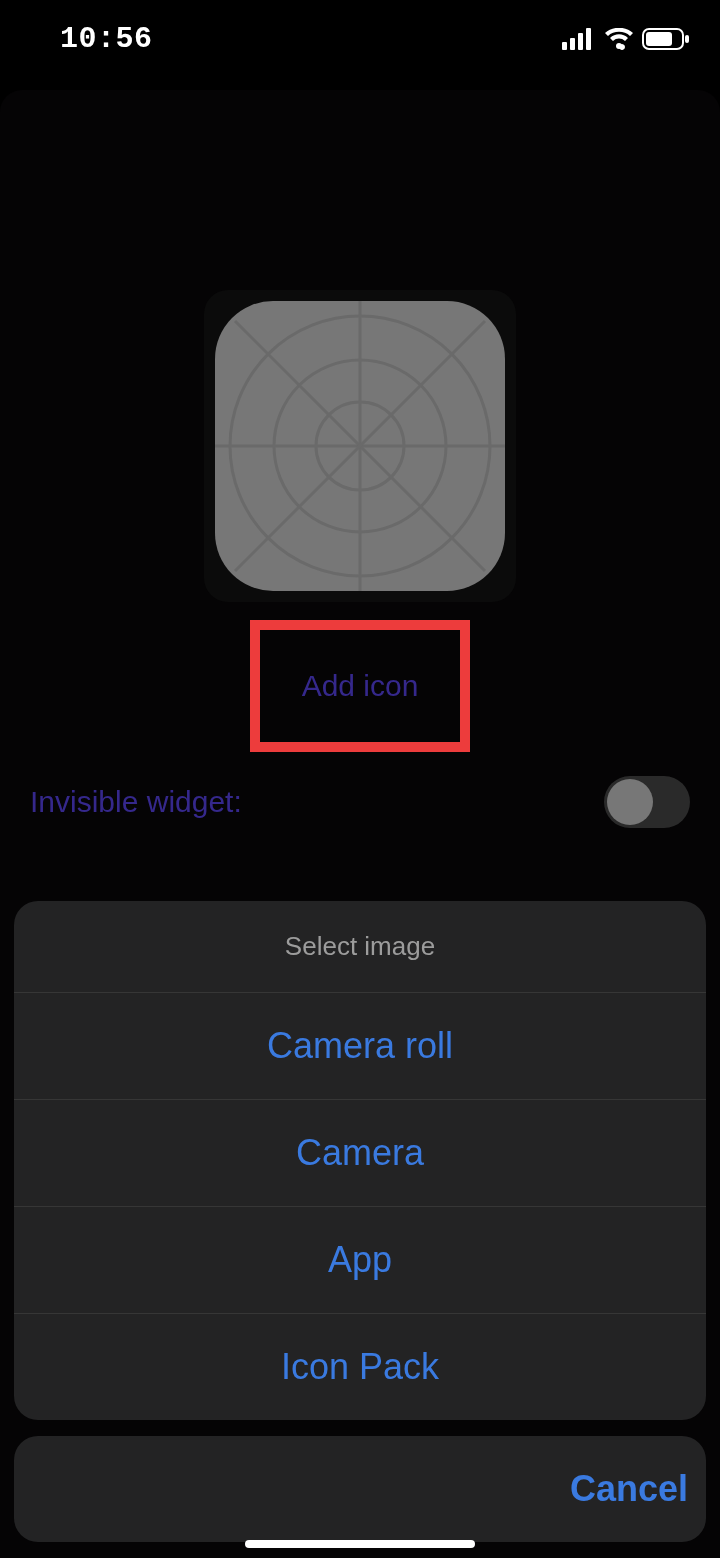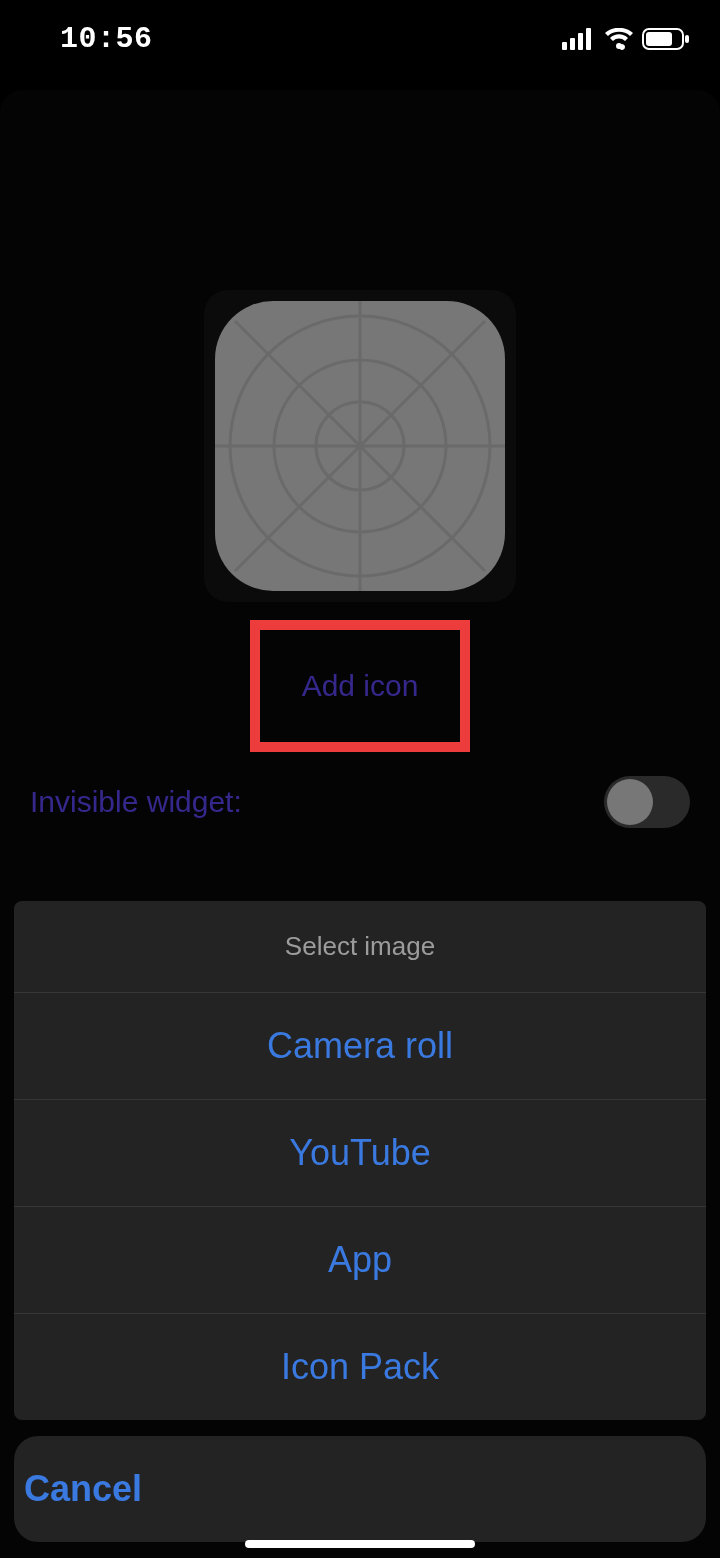--- a/index.html
+++ b/index.html
@@ -94,34 +94,34 @@
     .section .sub { color:#7d7d7d; font-size:28px; margin-top:8px; }
 
     
     .action-overlay {
       position:absolute; left:0; right:0; bottom:0; top:0;
       display:flex; flex-direction:column; justify-content:flex-end;
       padding: 0 14px 16px 14px;
     }
     .action-sheet {
       background: #232324;
-      border-radius: 8px;
+      border-radius: 24px;
       overflow:hidden;
     }
     .action-title { text-align:center; color:#9c9c9c; font-size:26px; padding:30px 10px; }
     .action-item {
       text-align:center; color:#3a7ae0; font-size:36px; padding:32px 2px;
       border-top: 1px solid #363636;
     }
     .cancel-sheet {
       background: #232324;
       border-radius: 24px;
       margin-top: 16px;
     }
-    .cancel-item { text-align:left; color:#3a7ae0; font-size:36px; font-weight:600; padding:32px 10px; }
+    .cancel-item { text-align:right; color:#3a7ae0; font-size:36px; font-weight:600; padding:32px 18px; }
 
     
     .home-indicator {
       position:absolute; bottom:10px; left:50%; transform:translateX(-50%);
       width:230px; height:8px; background:#fff; border-radius:4px;
     }
   </style>
 </head>
 <body>
 
@@ -187,21 +187,21 @@
 
   <div class="section">
     <div class="title">YouTube: Watch, Listen, Stream:</div>
     <div class="sub">youtube://</div>
   </div>
 
   <div class="action-overlay">
     <div class="action-sheet">
       <div class="action-title">Select image</div>
       <div class="action-item">Camera roll</div>
-      <div class="action-item">YouTube</div>
+      <div class="action-item">Camera</div>
       <div class="action-item">App</div>
       <div class="action-item">Icon Pack</div>
     </div>
     <div class="cancel-sheet">
       <div class="cancel-item">Cancel</div>
     </div>
   </div>
 
   <div class="home-indicator"></div>
 </div>

